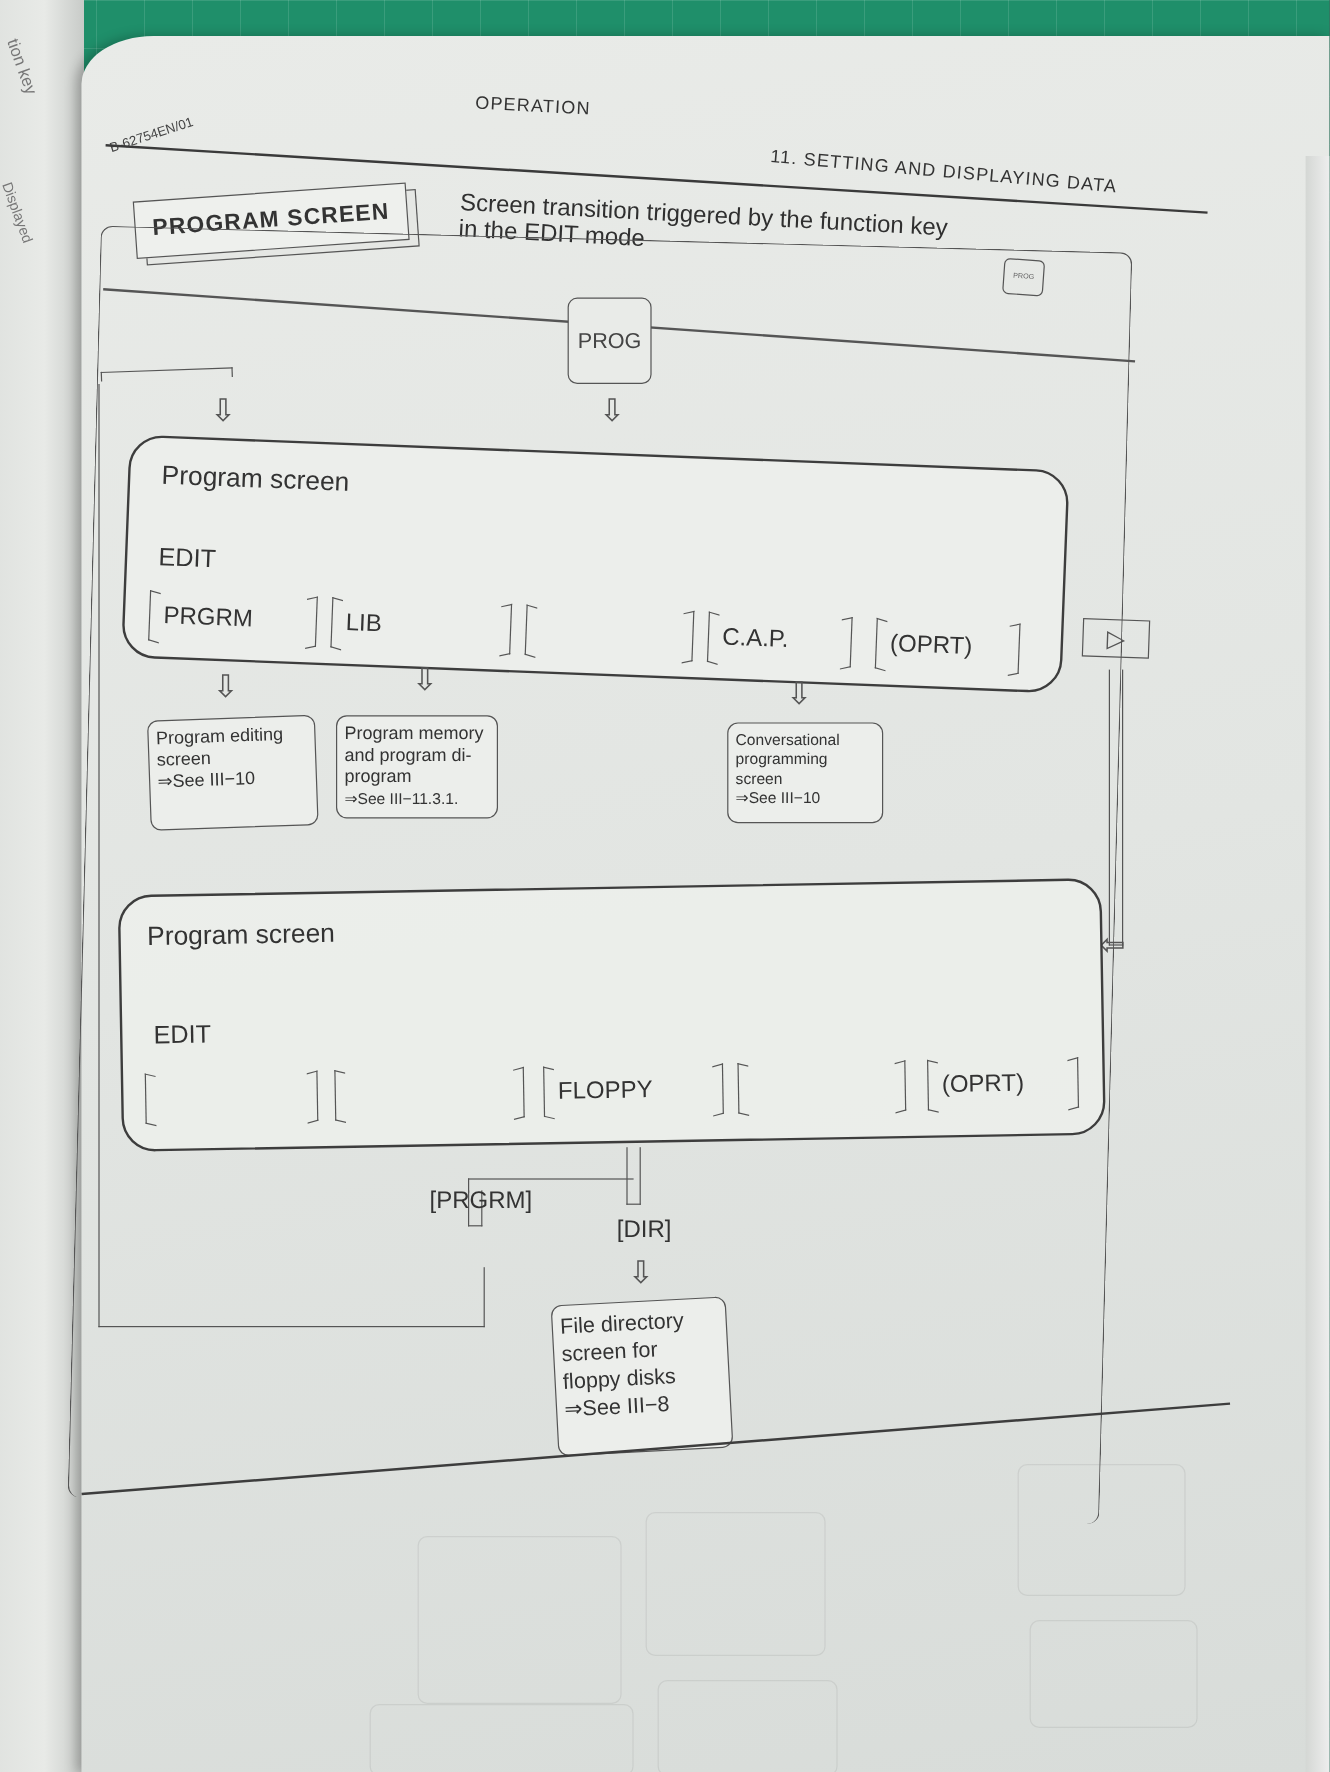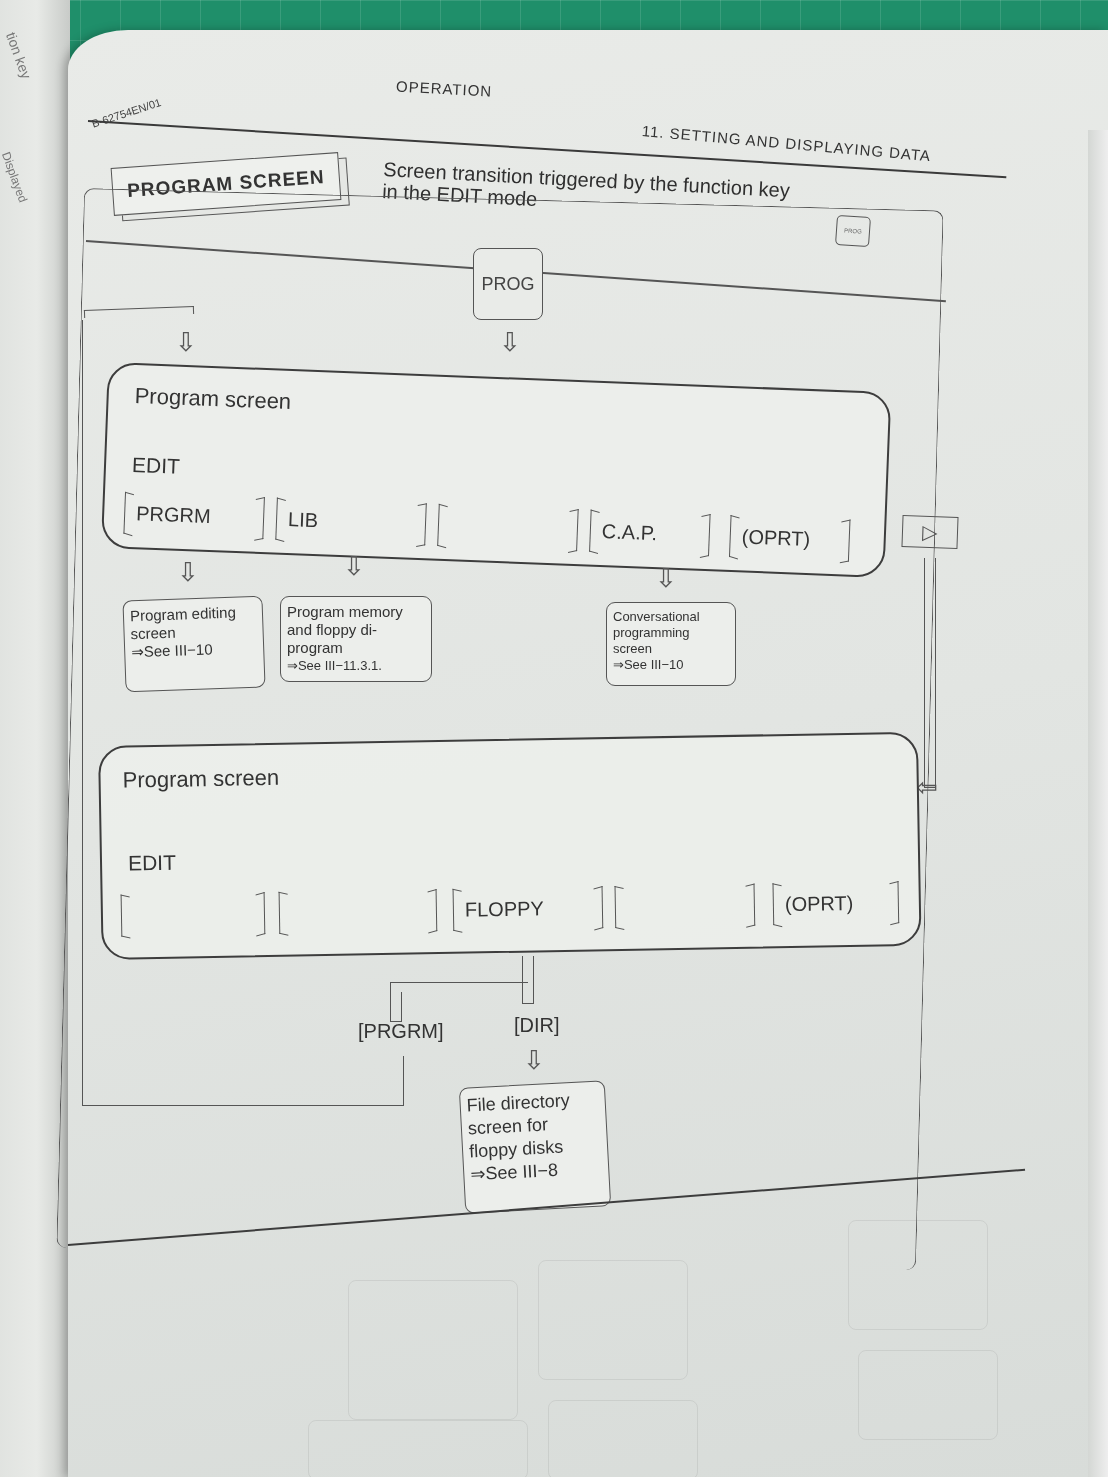--- a/index.html
+++ b/index.html
@@ -149,23 +149,23 @@
 
   <div class="arrow-down" style="left:108px; top:530px;">⇩</div>
   <div class="arrow-down" style="left:274px; top:524px;">⇩</div>
   <div class="arrow-down" style="left:586px; top:536px;">⇩</div>
 
   <div class="result-box" style="left:56px; top:568px; width:140px; height:92px; transform:rotate(-2deg);">
     <span>Program editing</span>
     <span>screen</span>
     <span>⇒See III−10</span>
   </div>
-  <div class="result-box" style="left:212px; top:566px; width:152px; height:86px;">
+  <div class="result-box" style="left:212px; top:566px; width:135px; height:86px;">
     <span>Program memory</span>
-    <span>and floppy di-</span>
+    <span>and program di-</span>
     <span>program</span>
     <span style="font-size:13px;">⇒See III−11.3.1.</span>
   </div>
   <div class="result-box" style="left:538px; top:572px; width:130px; height:84px; font-size:13px; line-height:16px;">
     <span>Conversational</span>
     <span>programming</span>
     <span>screen</span>
     <span>⇒See III−10</span>
   </div>
 
@@ -175,21 +175,21 @@
     <div class="softkey" style="left:18px; top:146px; width:144px;"></div>
     <div class="softkey" style="left:176px; top:146px; width:158px;"></div>
     <div class="softkey" style="left:350px; top:146px; width:150px;">FLOPPY</div>
     <div class="softkey" style="left:512px; top:146px; width:140px;"></div>
     <div class="softkey" style="left:670px; top:146px; width:126px;">(OPRT)</div>
   </div>
 
   <div class="pipe" style="left:454px; top:926px; width:12px; height:48px; border-top:none;"></div>
   <div class="pipe" style="left:322px; top:952px; width:138px; height:12px; border-right:none; border-bottom:none;"></div>
   <div class="pipe" style="left:322px; top:962px; width:12px; height:30px; border-top:none;"></div>
-  <div class="soft-label" style="left:290px; top:990px;text-align:right;">[PRGRM]</div>
+  <div class="soft-label" style="left:290px; top:960px;text-align:right;">[PRGRM]</div>
   <div class="soft-label" style="left:446px; top:984px;">[DIR]</div>
   <div class="arrow-down" style="left:454px; top:1018px;">⇩</div>
 
   <div class="pipe" style="left:14px; top:1026px; width:322px; height:50px; border-top:none; border-left:none;"></div>
   <div class="pipe" style="left:14px; top:290px; width:12px; height:786px; border-right:none; border-top:none; border-bottom:none;"></div>
 
   <div class="result-box" style="left:394px; top:1054px; width:146px; height:126px; font-size:18px; line-height:23px; transform:rotate(-3deg);">
     <span>File directory</span>
     <span>screen for</span>
     <span>floppy disks</span>

